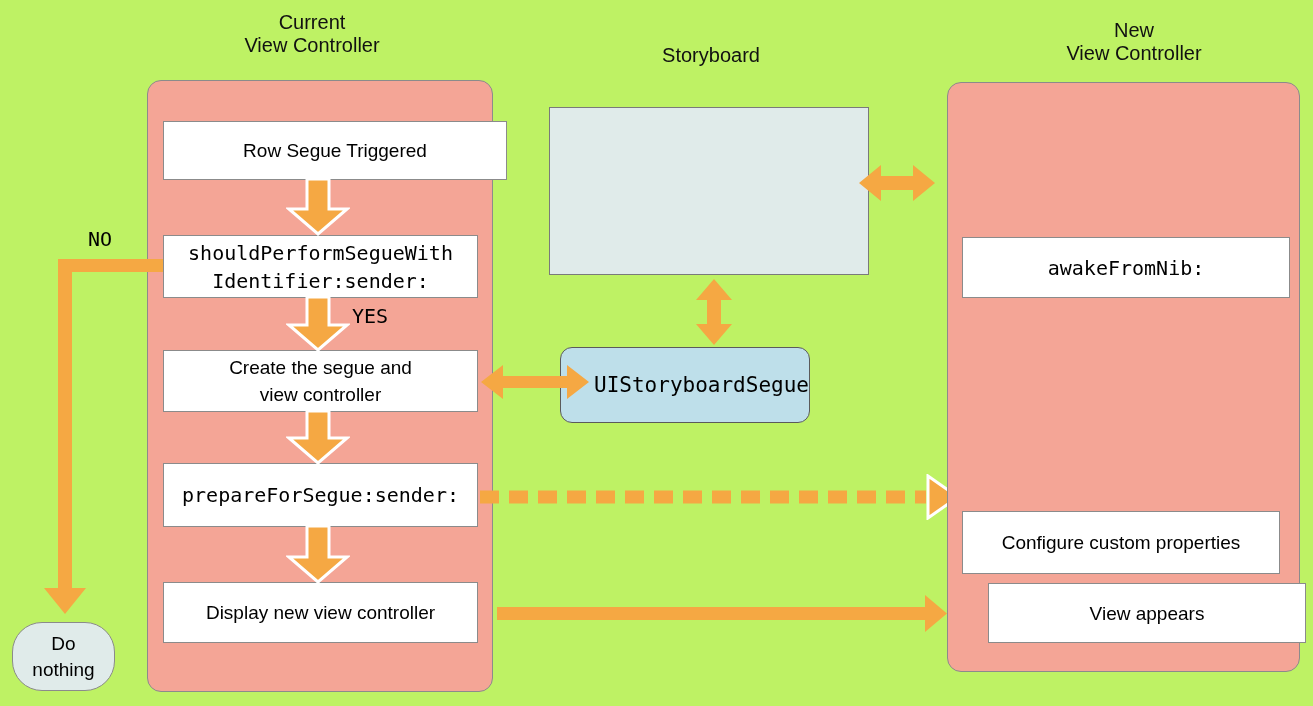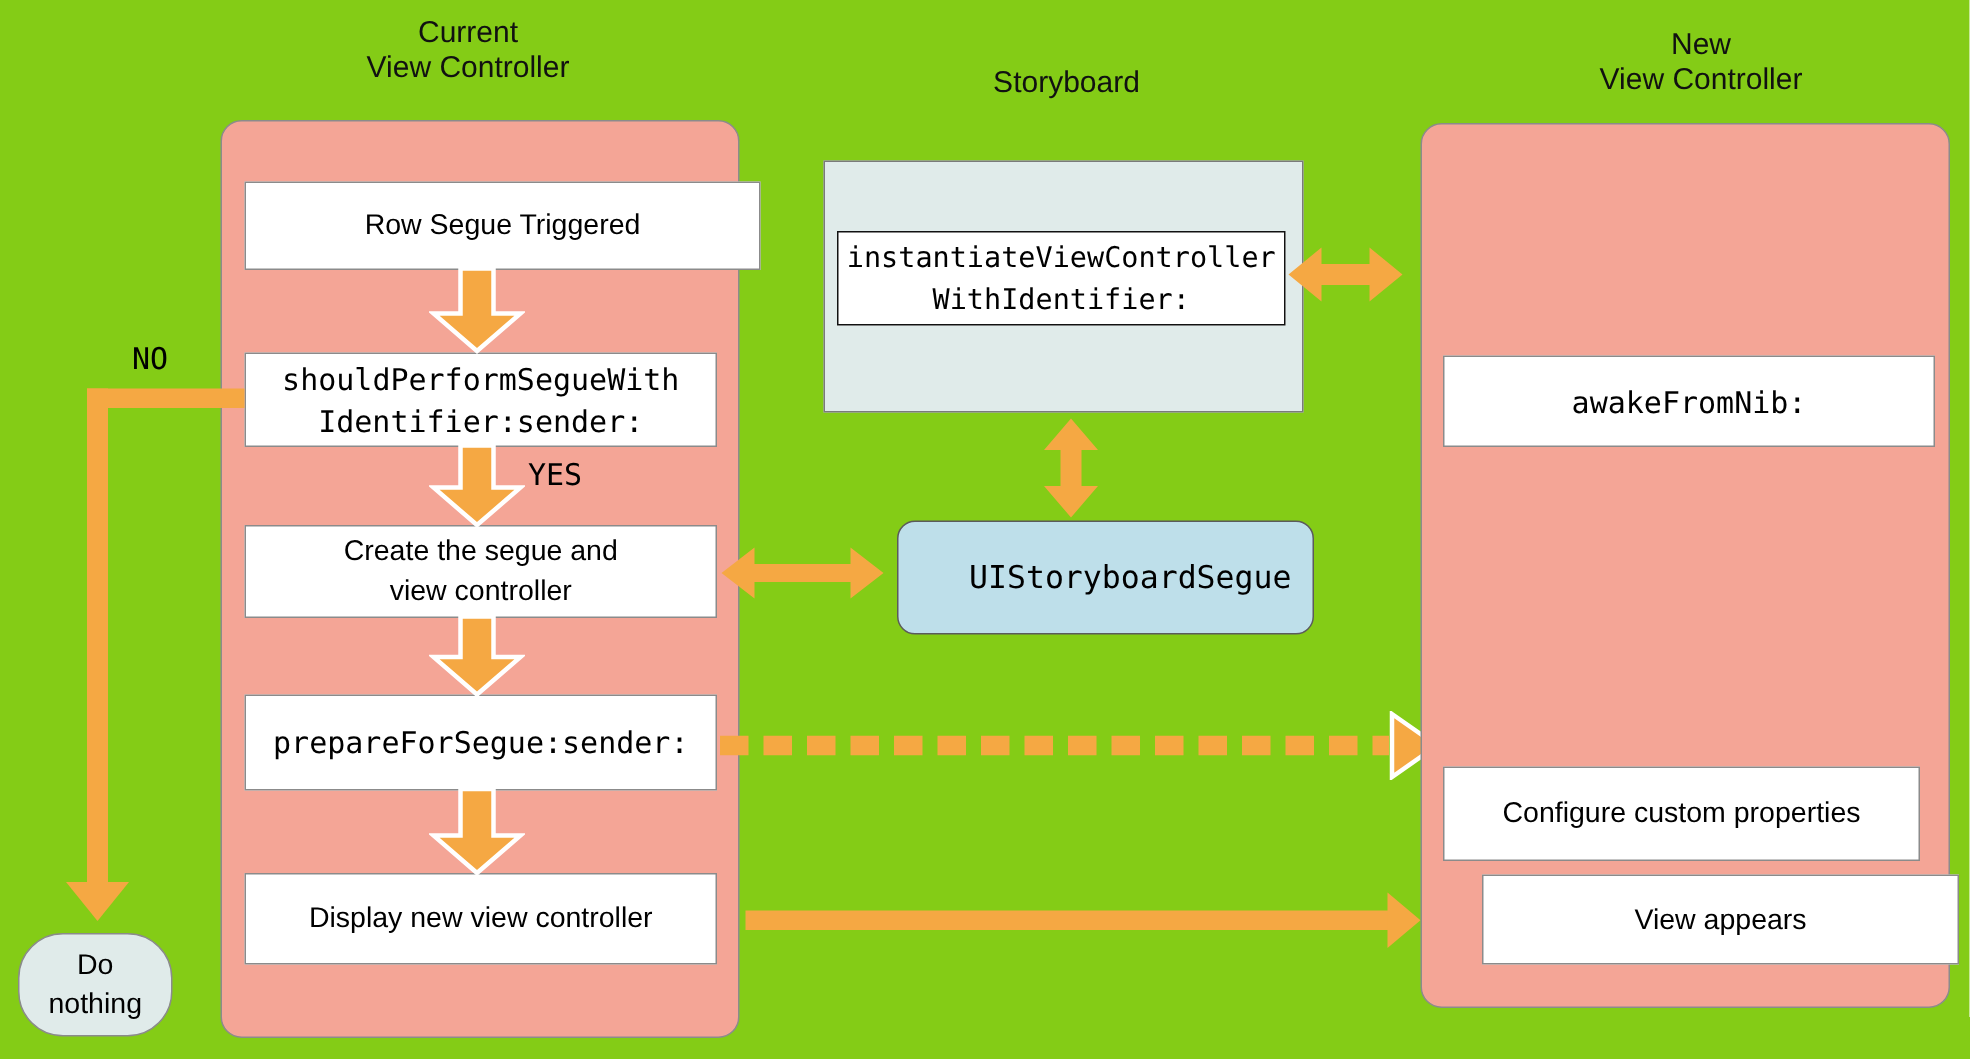--- a/index.html
+++ b/index.html
@@ -1,17 +1,17 @@
 <!DOCTYPE html>
 <html><head>
 <meta charset="utf-8">
 <style>
   html,body{margin:0;padding:0;background:#ffffff;}
   #canvas{
-    position:relative;width:1313px;height:706px;background:#84cc16;
+    position:relative;width:1313px;height:706px;background:#bef264;
     font-family:"Liberation Sans",sans-serif;color:#000;overflow:hidden;
   }
   .abs{position:absolute;}
   .title{
     font-size:20px;line-height:23px;text-align:center;white-space:pre-line;
     color:#111;
   }
   .container{
     background:#F4A596;border:1.5px solid #8B8B8B;border-radius:14px;
     box-sizing:border-box;
@@ -86,24 +86,22 @@
   <svg class="abs" style="left:44px;top:253px;" width="126" height="368" viewBox="0 0 126 368">
     <rect x="14" y="6" width="105" height="13" fill="#F5A843"></rect>
     <rect x="14" y="6" width="14" height="332" fill="#F5A843"></rect>
     <polygon points="0,335 42,335 21,361" fill="#F5A843"></polygon>
   </svg>
 
   <div class="abs donothing" style="left:12px;top:622px;width:103px;height:69px;border-radius:30px;">Do
 nothing</div>
 
   <div class="abs panel" style="left:549px;top:107px;width:320px;height:168px;"></div>
-  <div class="abs inner-method" style="left:558px;top:154px;width:299px;height:63px;">instantiateViewController
-WithIdentifier:</div>
 
-  <div class="abs segue" style="left:598px;top:347px;width:278px;height:76px;padding-left:33px;">UIStoryboardSegue</div>
+  <div class="abs segue" style="left:560px;top:347px;width:250px;height:76px;padding-left:33px;">UIStoryboardSegue</div>
 
   <svg class="abs" style="left:858px;top:163px;" width="78" height="40" viewBox="0 0 78 40">
     <path d="M1 20 L23 2 L23 13 L55 13 L55 2 L77 20 L55 38 L55 27 L23 27 L23 38 Z" fill="#F5A843"></path>
   </svg>
 
   <svg class="abs" style="left:694px;top:278px;" width="40" height="68" viewBox="0 0 40 68">
     <path d="M20 1 L38 22 L27 22 L27 46 L38 46 L20 67 L2 46 L13 46 L13 22 L2 22 Z" fill="#F5A843"></path>
   </svg>
 
   <svg class="abs" style="left:480px;top:363px;" width="110" height="38" viewBox="0 0 110 38">

